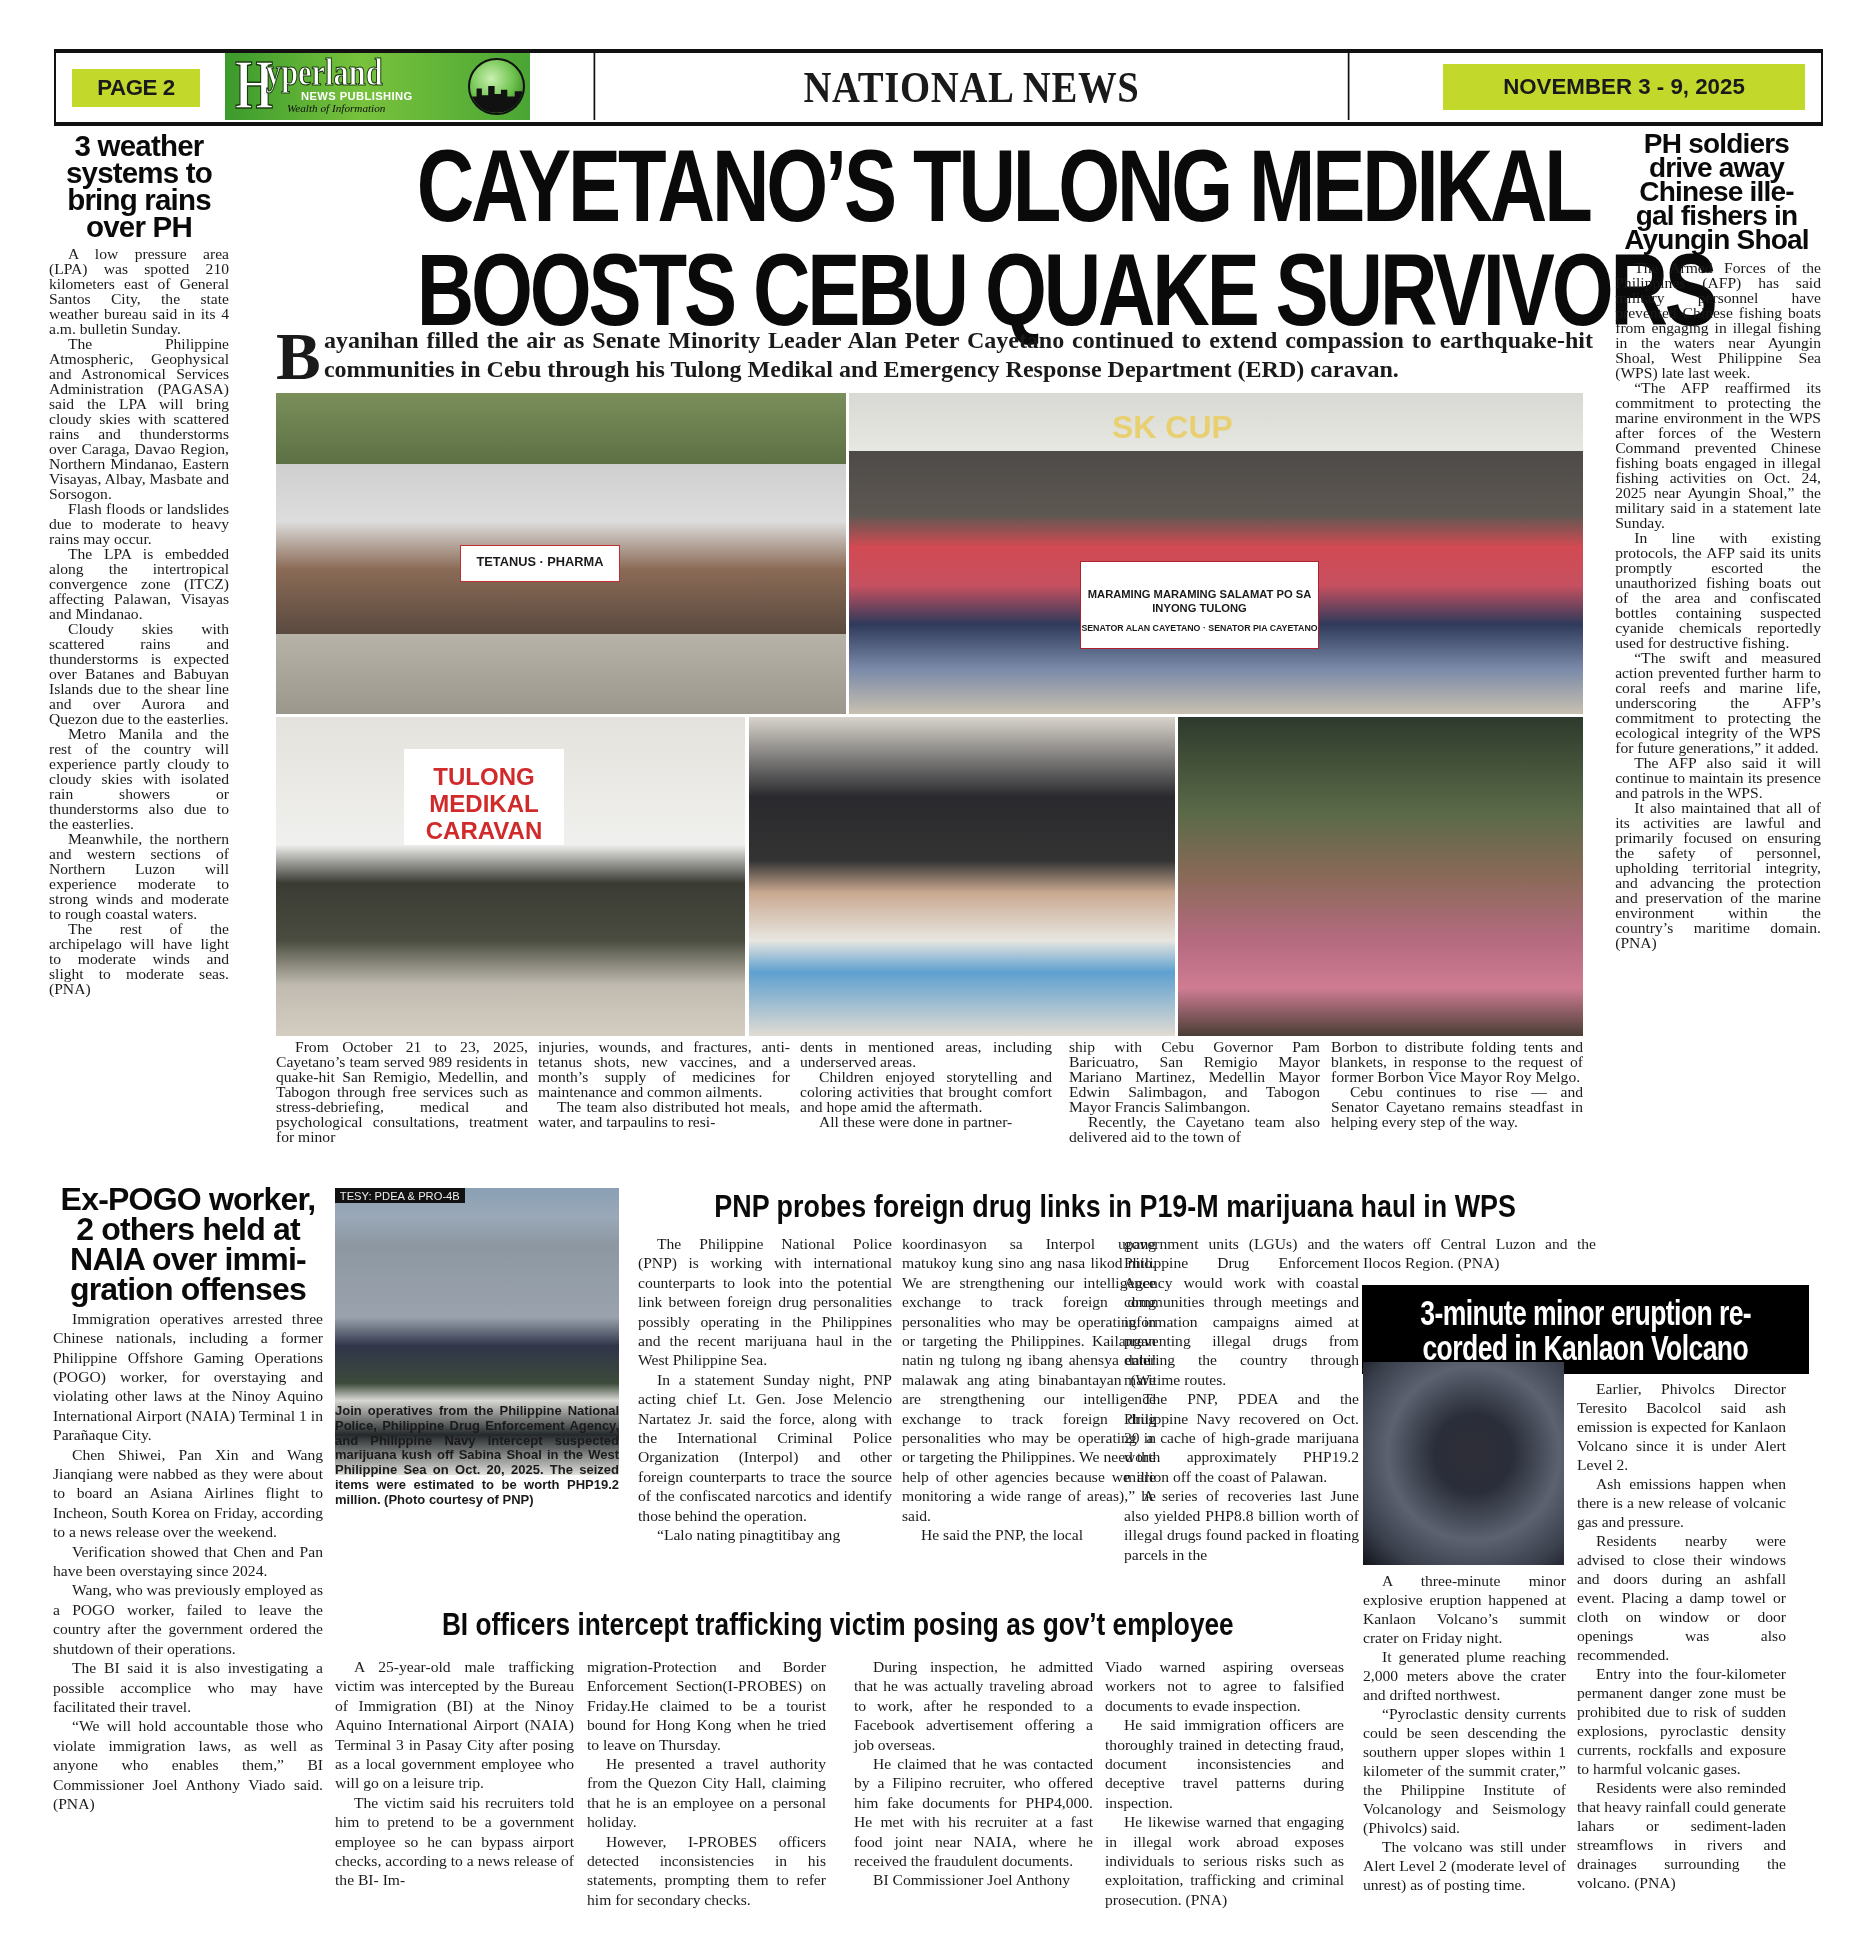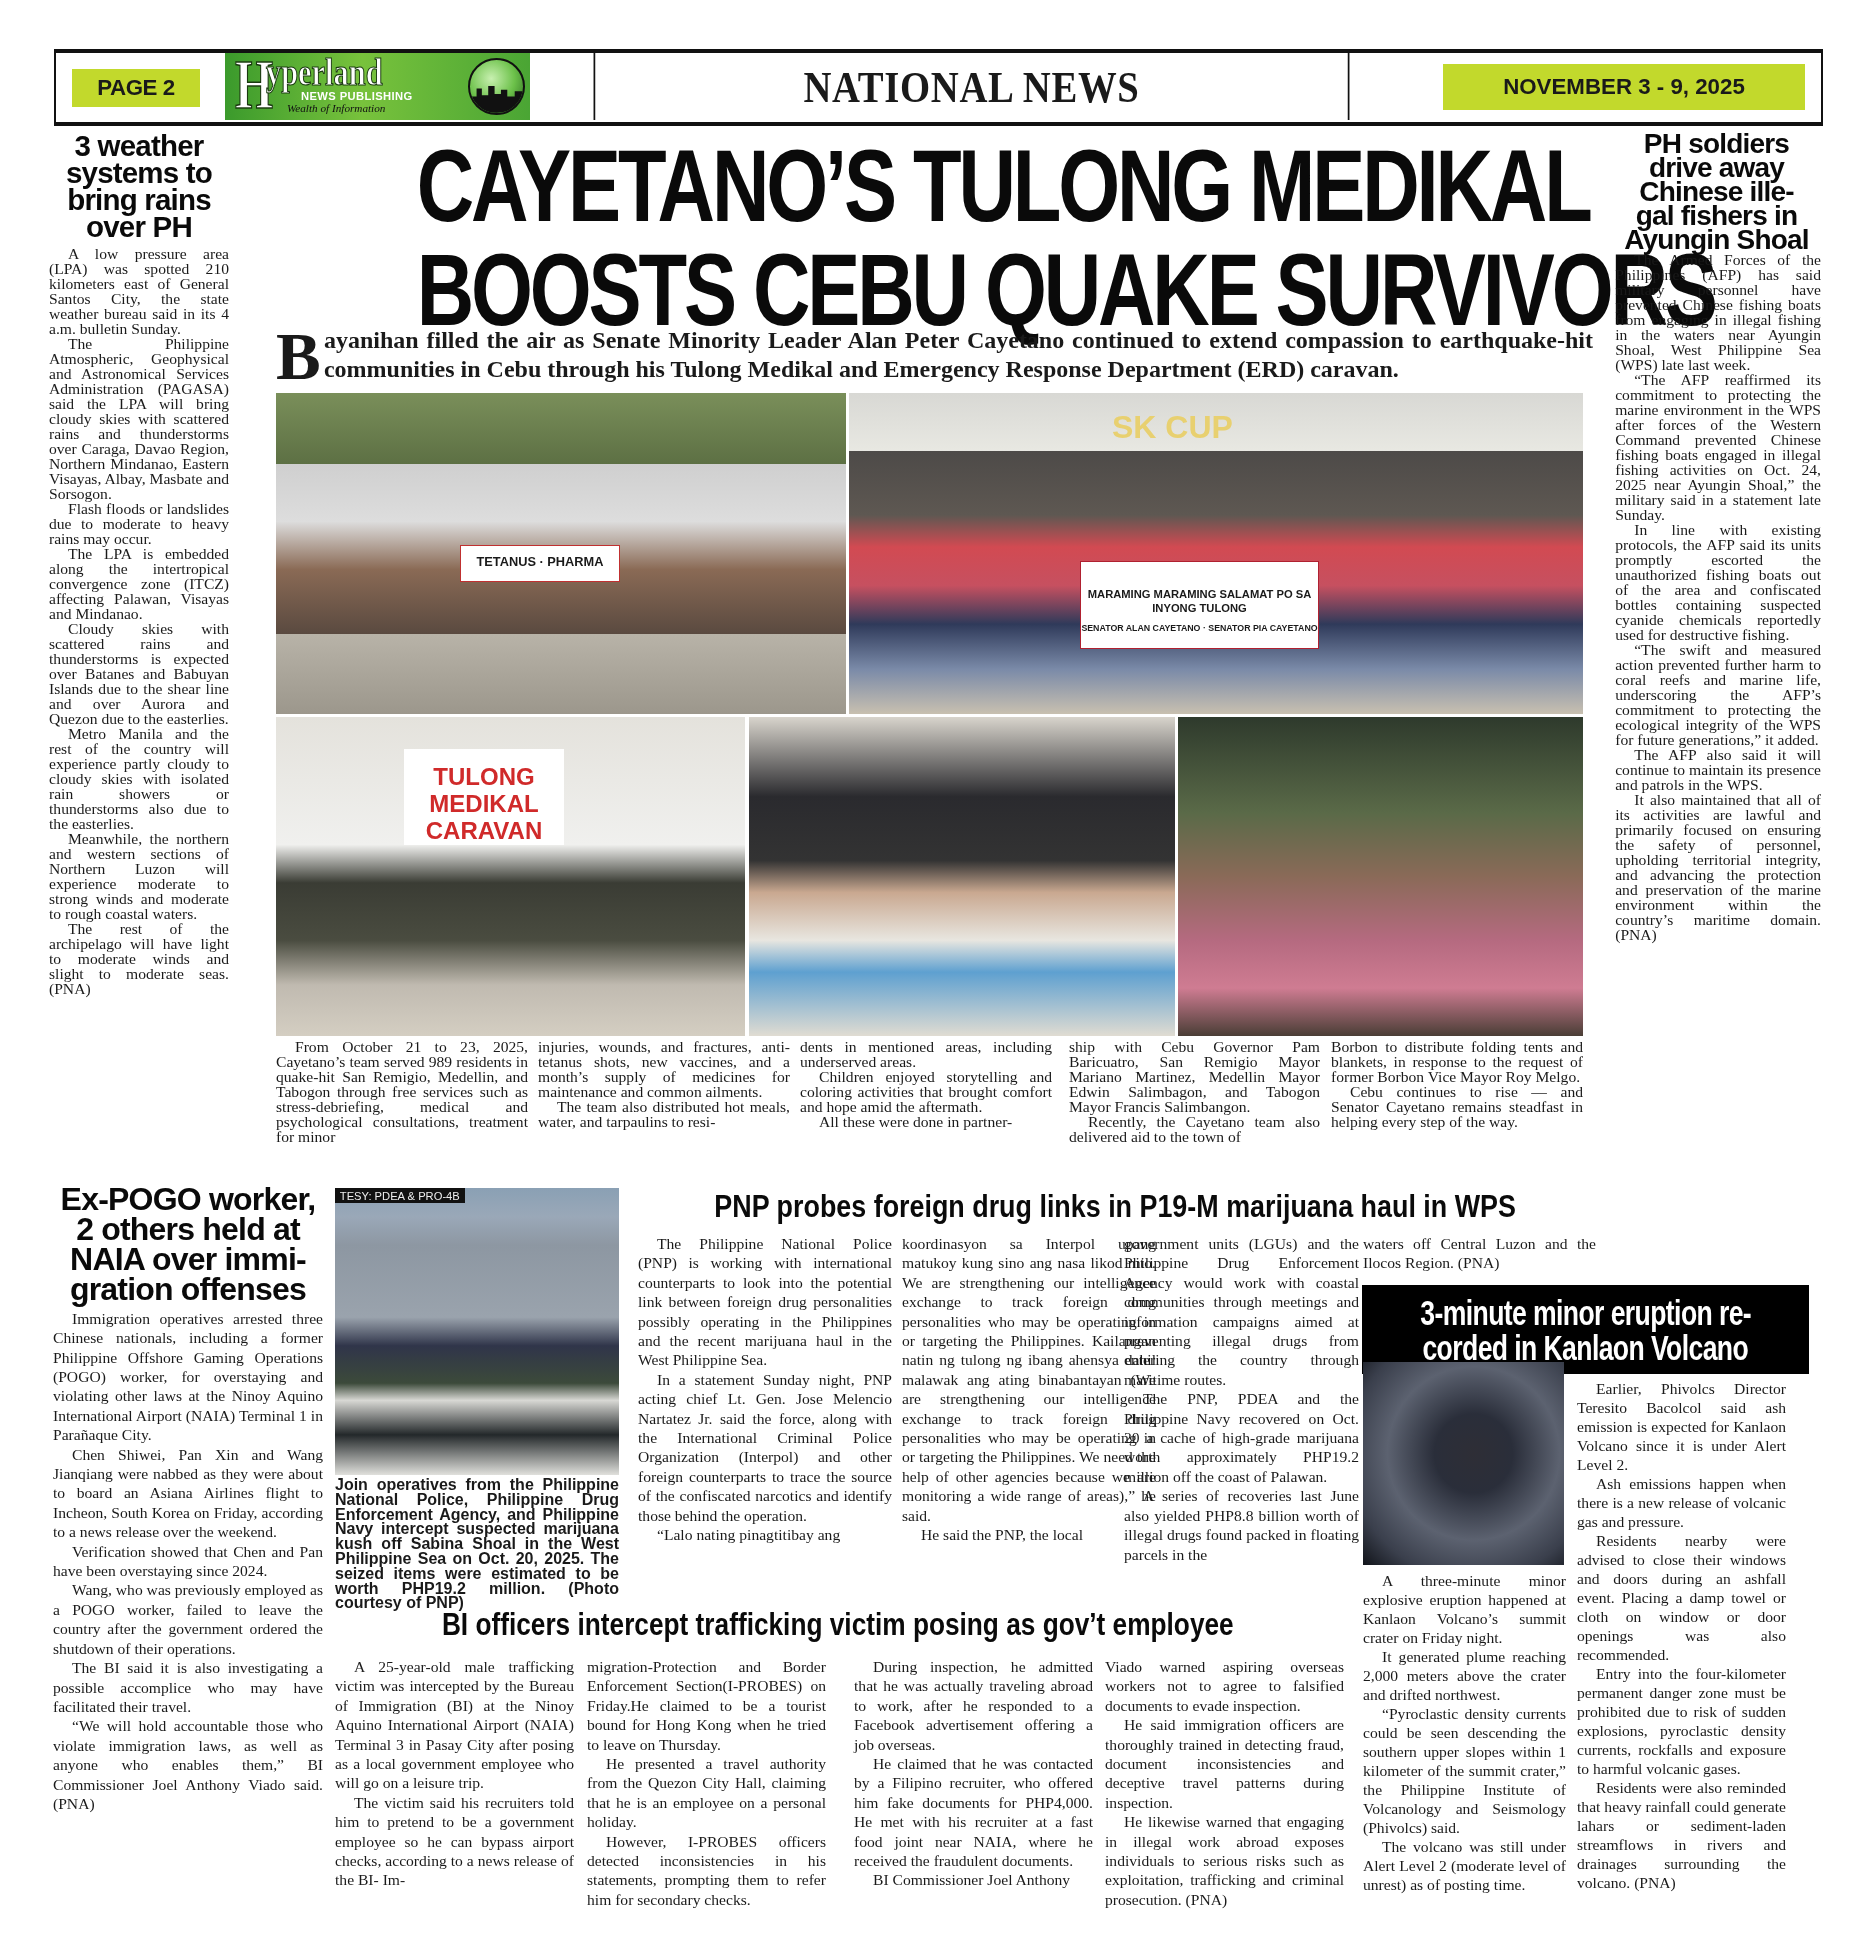--- a/index.html
+++ b/index.html
@@ -46,21 +46,21 @@
       linear-gradient(180deg, #d8d4cc 0%, #2a2a2e 25%, #333 45%, #c9a890 55%, #e8e6e0 70%, #5ea0d0 80%, #e0dcd2 100%); }
   .ph5 { left: 1178px; top: 717px; width: 405px; height: 319px; background:
       linear-gradient(180deg, #2e3a2c 0%, #5a6a48 30%, #8a6a58 50%, #b56a80 70%, #cf7c92 85%, #4a3e36 100%); }
   .ph-drug { left: 335px; top: 1188px; width: 284px; height: 287px; background:
       linear-gradient(180deg, #8aa0b4 0%, #9aa8b8 10%, #8d97a2 20%, #9aa3ad 45%, #30354a 55%, #3c4a3a 68%, #d8d8d4 74%, #23282a 86%, #e0e0dc 100%); }
   .ph-volc { left: 1363px; top: 1362px; width: 201px; height: 203px; background:
       radial-gradient(ellipse at 55% 45%, #2e2e36 0%, #2a2e3a 25%, #5c6270 55%, #3a3f4c 80%, #11141a 100%); }
   .photo-tag { position: absolute; left: 0; top: 0; background: #111; color: #eee; font-family: "Liberation Sans", sans-serif; font-size: 11.2px; padding: 1.6px 4.8px; }
   .banner { position: absolute; background: #fff; border: 1.6px solid #c03030; font-family: "Liberation Sans", sans-serif; font-weight: bold; text-align: center; }
 
-  .caption-bold { position: absolute; left: 335px; top: 1478px; width: 284px; font-family: "Liberation Sans", sans-serif; font-weight: bold; font-size: 16px; line-height: 14.8px; text-align: justify; }
+  .caption-bold { position: absolute; left: 335px; top: 1404px; width: 284px; font-family: "Liberation Sans", sans-serif; font-weight: bold; font-size: 13px; line-height: 14.8px; text-align: justify; }
 
   .black-hed { position: absolute; left: 1362px; top: 1285px; width: 447px; height: 89px; background: #000; color: #fff; display: flex; flex-direction: column; justify-content: center; align-items: center; }
   .black-hed div { font-family: "Liberation Sans", sans-serif; font-weight: bold; font-size: 35px; line-height: 35px; transform: scaleX(0.76); white-space: nowrap; letter-spacing: -0.8px; }
 
   .sub-hed { position: absolute; font-family: "Liberation Sans", sans-serif; font-weight: bold; color: #0a0a0a; white-space: nowrap; text-align: center; }
   .sub-hed span { display: inline-block; transform-origin: center; }
 </style>
 </head>
 <body>
 
@@ -136,21 +136,21 @@
 <div class="abs col-text" style="left:1069px; top:1039px; width:251px;">
   <p style="text-indent:0">ship with Cebu Governor Pam Baricuatro, San Remigio Mayor Mariano Martinez, Medellin Mayor Edwin Salimbagon, and Tabogon Mayor Francis Salimbangon.</p>
   <p>Recently, the Cayetano team also delivered aid to the town of</p>
 </div>
 <div class="abs col-text" style="left:1331px; top:1039px; width:252px;">
   <p style="text-indent:0">Borbon to distribute folding tents and blankets, in response to the request of former Borbon Vice Mayor Roy Melgo.</p>
   <p>Cebu continues to rise — and Senator Cayetano remains steadfast in helping every step of the way.</p>
 </div>
 
 <section class="abs" style="left:1612px; top:132px; width:209px;">
-  <h2 class="hed" style="font-size:28px; line-height:24px; ">
+  <h2 class="hed" style="font-size:28px; line-height:24px; margin-bottom:8px;">
     <div>PH soldiers</div>
     <div>drive away</div>
     <div>Chinese ille-</div>
     <div>gal fishers in</div>
     <div>Ayungin Shoal</div>
   </h2>
   <div class="narrow-text" style="padding-left:3.2px;">
     <p>The Armed Forces of the Philippines (AFP) has said military personnel have prevented Chinese fishing boats from engaging in illegal fishing in the waters near Ayungin Shoal, West Philippine Sea (WPS) late last week.</p>
     <p>“The AFP reaffirmed its commitment to protecting the marine environment in the WPS after forces of the Western Command prevented Chinese fishing boats engaged in illegal fishing activities on Oct. 24, 2025 near Ayungin Shoal,” the military said in a statement late Sunday.</p>
     <p>In line with existing protocols, the AFP said its units promptly escorted the unauthorized fishing boats out of the area and confiscated bottles containing suspected cyanide chemicals reportedly used for destructive fishing.</p>

